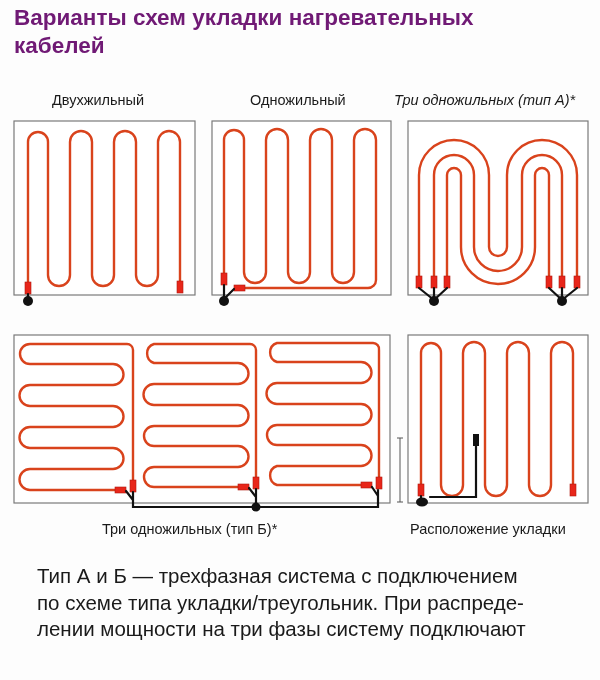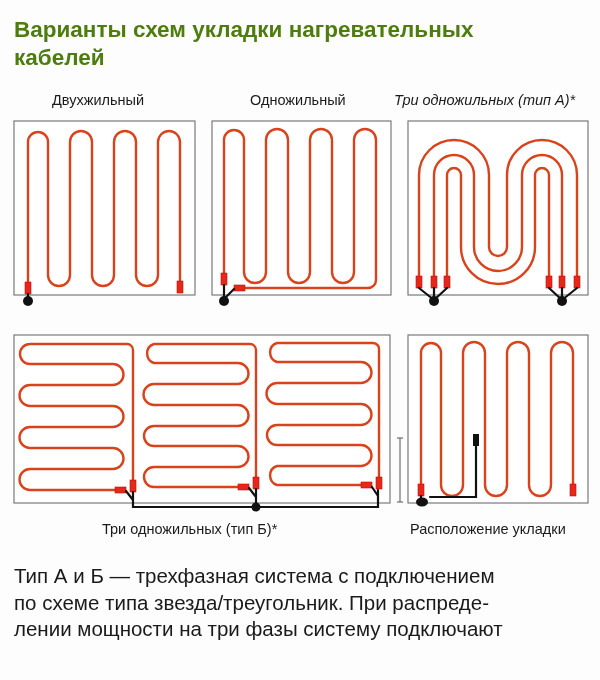--- a/index.html
+++ b/index.html
@@ -1,20 +1,20 @@
 <!DOCTYPE html>
 <html><head>
 <meta charset="utf-8">
 <style>
   html, body { margin: 0; padding: 0; background: #fdfdfd; }
   body { width: 600px; height: 680px; position: relative; overflow: hidden; font-family: "Liberation Sans", sans-serif; }
-  .title { position: absolute; left: 14px; top: 16px; width: 580px; font-family: "Liberation Sans", sans-serif; font-weight: bold; font-size: 22.5px; line-height: 28px; color: #4d7c0f; }
+  .title { position: absolute; left: 14px; top: 4px; width: 580px; font-family: "Liberation Sans", sans-serif; font-weight: bold; font-size: 22.5px; line-height: 28px; color: #701a75; }
   .label { position: absolute; font-size: 14.5px; color: #1a1a1a; white-space: nowrap; }
   .para { position: absolute; left: 14px; top: 563px; width: 580px; font-size: 20.5px; line-height: 26.5px; color: #1a1a1a; }
-  .para div { white-space: nowrap; }
+  .para div { white-space: nowrap; margin-left: 23px; }
   svg.diagram { position: absolute; left: 0; top: 0; }
 </style>
 </head>
 <body>
 
 <div class="title">
   <div>Варианты схем укладки нагревательных</div>
   <div>кабелей</div>
 </div>
 
@@ -122,15 +122,15 @@
     <rect class="conn" x="570" y="484" width="6" height="12"></rect>
     <rect x="473" y="434" width="6" height="12" fill="#111"></rect>
     <path class="wire" d="M476 446 L476 497 L430 497"></path>
     <line class="wire" x1="421" y1="496" x2="421" y2="500"></line>
     <ellipse class="dot" cx="422" cy="502" rx="6" ry="4.5"></ellipse>
   </g>
 </svg>
 
 <div class="para">
   <div>Тип А и Б — трехфазная система с подключением</div>
-  <div>по схеме типа звезда/треугольник. При распреде-</div>
+  <div>по схеме типа укладки/треугольник. При распреде-</div>
   <div>лении мощности на три фазы систему подключают</div>
 </div>
 
 </body></html>

